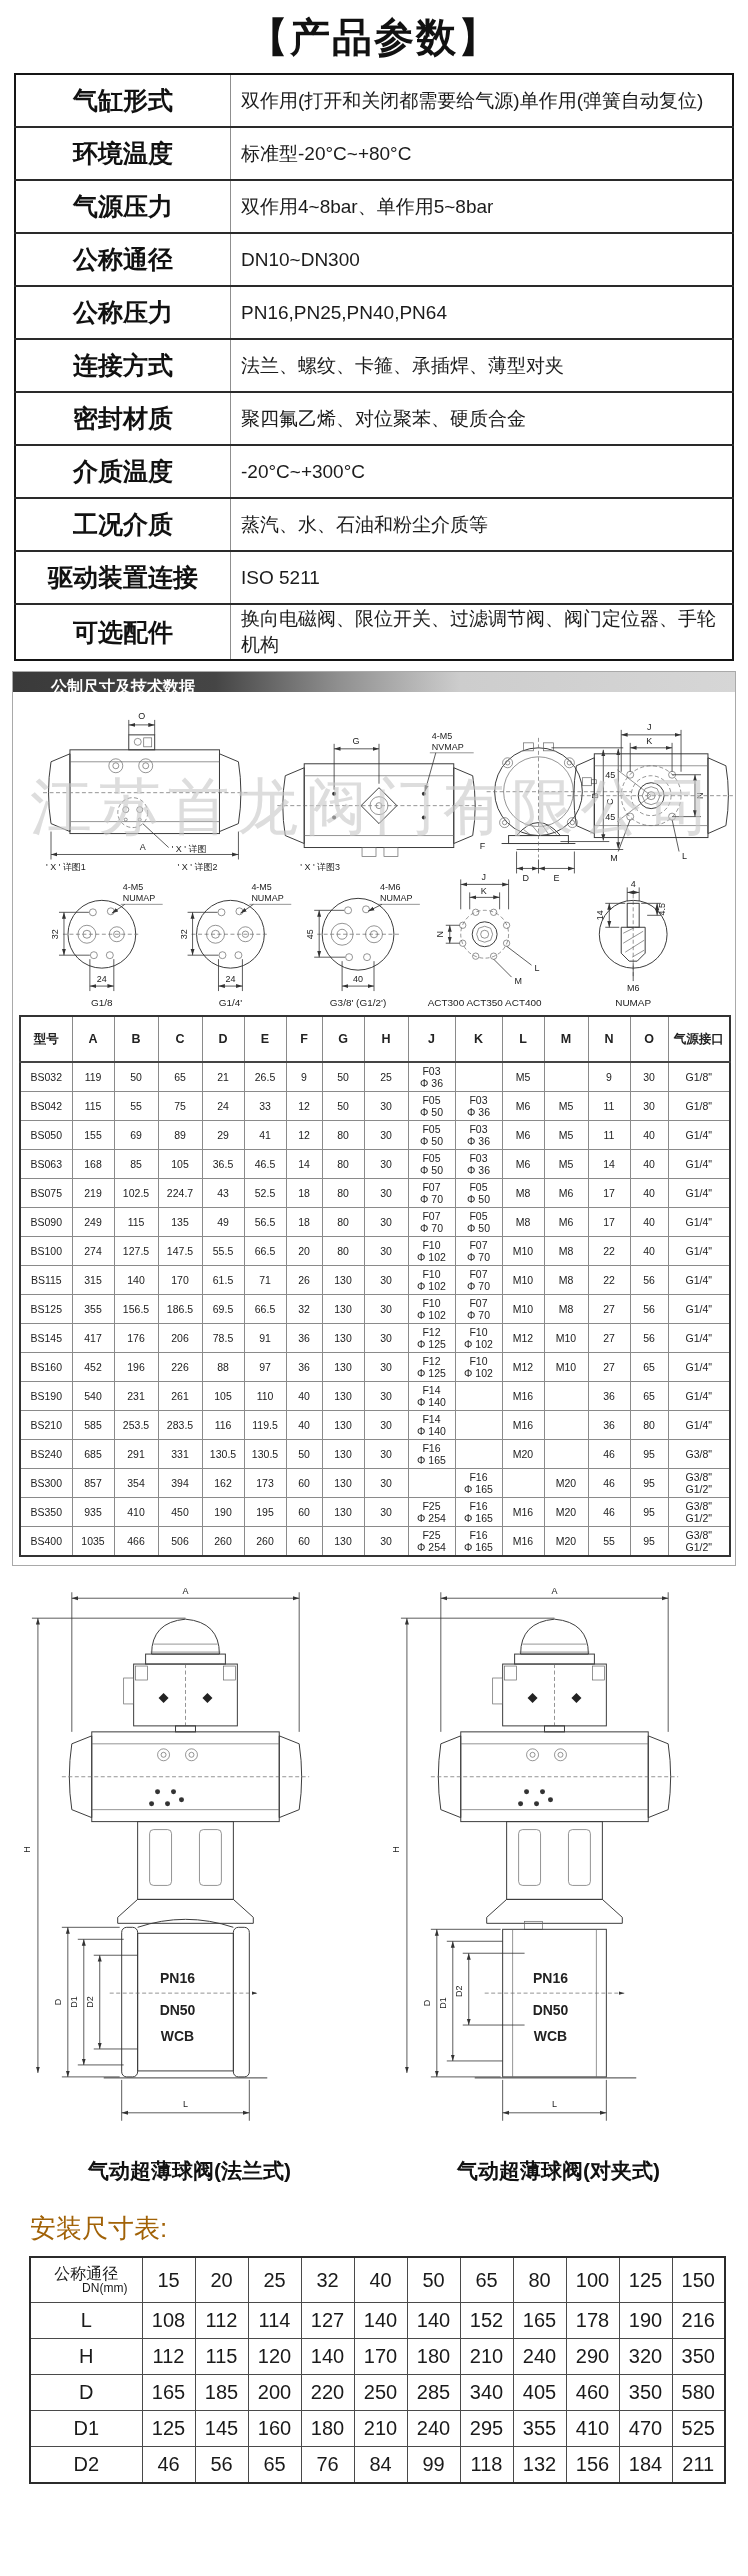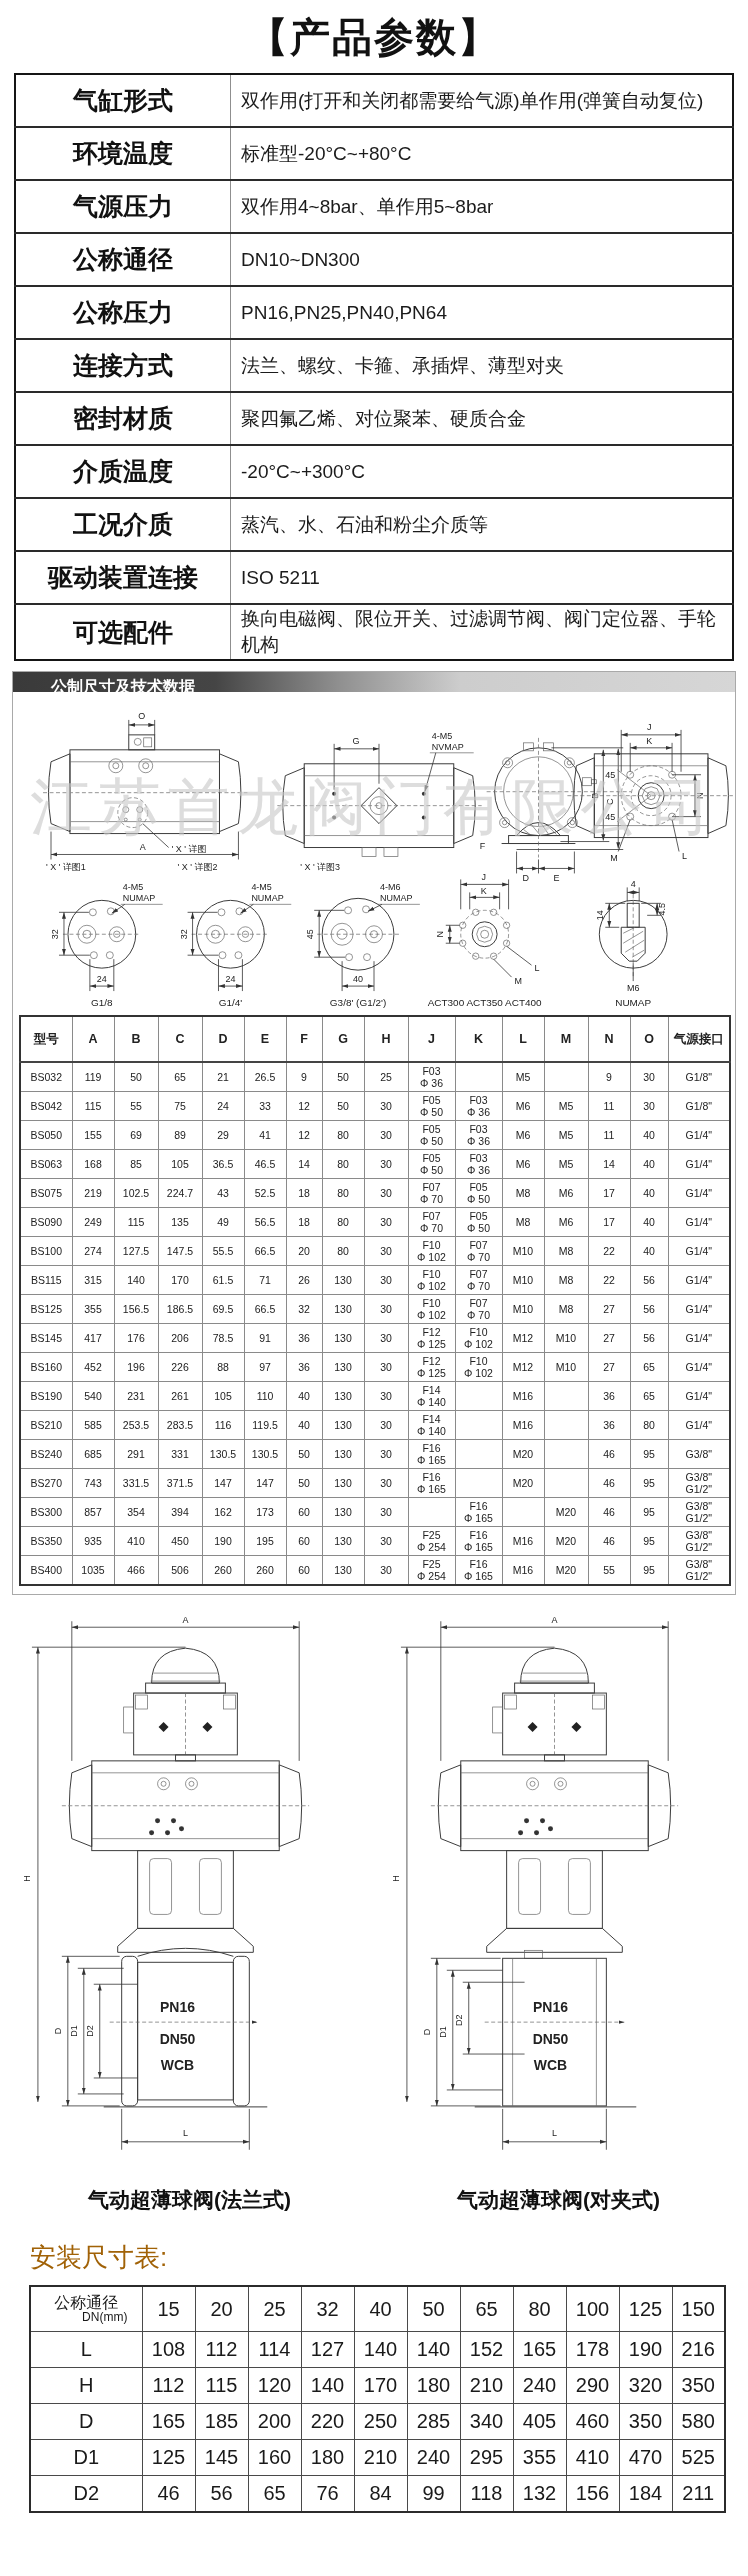--- a/index.html
+++ b/index.html
@@ -699,40 +699,20 @@
             <td>F16
 Φ 165</td>
             <td></td>
             <td>M20</td>
             <td></td>
             <td>46</td>
             <td>95</td>
             <td>G3/8"</td>
           </tr>
           <tr>
-            <td>BS270</td>
-            <td>743</td>
-            <td>331.5</td>
-            <td>371.5</td>
-            <td>147</td>
-            <td>147</td>
-            <td>50</td>
-            <td>130</td>
-            <td>30</td>
-            <td>F16
-Φ 165</td>
-            <td></td>
-            <td>M20</td>
-            <td></td>
-            <td>46</td>
-            <td>95</td>
-            <td>G3/8"
-G1/2"</td>
-          </tr>
-          <tr>
             <td>BS300</td>
             <td>857</td>
             <td>354</td>
             <td>394</td>
             <td>162</td>
             <td>173</td>
             <td>60</td>
             <td>130</td>
             <td>30</td>
             <td></td>

